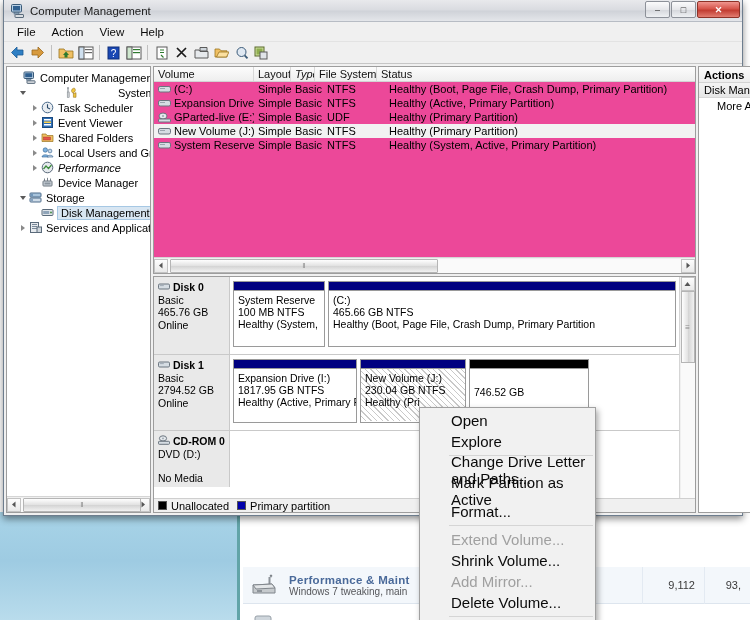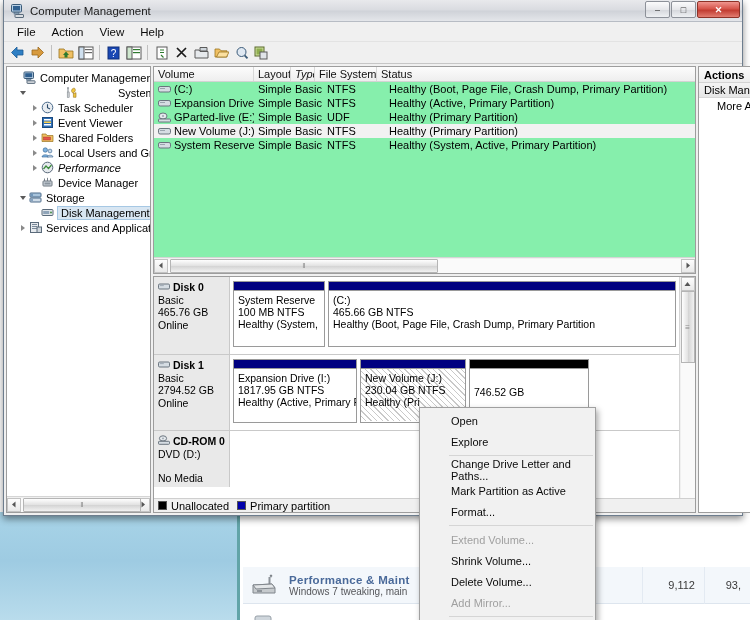--- a/index.html
+++ b/index.html
@@ -119,21 +119,21 @@
   .tnode .exp { width:11px; flex:0 0 11px; display:flex; align-items:center; justify-content:center; }
   .tnode .tico { width:15px; flex:0 0 15px; margin-right:3px; display:flex; align-items:center; justify-content:center; }
   .tnode .tlbl { color:#000; }
   .tnode.sel .tlbl { background:#d8e6f2; border:1px solid #a6c8e4; padding:0 3px; margin-left:-1px; }
   .arrow-r { width:0;height:0;border-left:4px solid #8a8a8a;border-top:3.5px solid transparent;border-bottom:3.5px solid transparent;}
   .arrow-d { width:0;height:0;border-top:4px solid #5a5a5a;border-left:3.5px solid transparent;border-right:3.5px solid transparent;}
 
   
   #centerpane { flex:1 1 auto; margin-left:2px; display:flex; flex-direction:column; }
   #vol-list {
-    height: 208px; background:#86efac; border:1px solid #9d9d9d;
+    height: 208px; background:#ec4899; border:1px solid #9d9d9d;
     display:flex; flex-direction:column; position:relative;
   }
   .vl-head { display:flex; height:15px; background: linear-gradient(180deg,#fcfcfc,#eeeeee);
              border-bottom:1px solid #d3d3d3; font-size:11px;}
   .vl-head .hc { border-right:1px solid #d8d8d8; padding-left:4px; line-height:14px; color:#111;
                  overflow:hidden; white-space:nowrap; }
   .vl-body { flex:1 1 auto; overflow:hidden; }
   .vrow { display:flex; height:14px; font-size:11px; align-items:center; }
   .vrow .c { padding-left:4px; white-space:nowrap; overflow:hidden; }
   .vrow .c0 { display:flex; align-items:center; gap:3px; }
@@ -214,21 +214,21 @@
 
   
   #ctxmenu {
     position:absolute; left:419px; top:407px; width:177px;
     background:#f1f1f1; border:1px solid #a0a0a0;
     box-shadow: 2px 3px 6px rgba(0,0,0,.35);
     padding: 2px 0 2px 0; z-index: 50;
   }
   #ctxmenu .gutter { position:absolute; left:1px; top:1px; bottom:1px; width:25px; background:#f1f1f1; }
   .cmi { position:relative; height:21px; display:flex; align-items:center;
-         padding-left:31px; font-size:11px; color:#0a0a0a; }
+         padding-left:31px; font-size:15px; color:#0a0a0a; }
   .cmi.disabled { color:#a0a0a0; }
   .cmsep { height:1px; background:#d5d5d5; margin:3px 2px 3px 29px; }
 </style>
 </head>
 <body>
 
 <div id="desktop">
   <div class="bg-leftpane"></div>
   <div class="bg-content">
 
@@ -811,17 +811,17 @@
 
   <div class="cmi">Open</div>
   <div class="cmi">Explore</div>
   <div class="cmsep"></div>
   <div class="cmi">Change Drive Letter and Paths...</div>
   <div class="cmi">Mark Partition as Active</div>
   <div class="cmi">Format...</div>
   <div class="cmsep"></div>
   <div class="cmi disabled">Extend Volume...</div>
   <div class="cmi">Shrink Volume...</div>
+  <div class="cmi disabled">Add Mirror...</div>
   <div class="cmi">Delete Volume...</div>
-  <div class="cmi disabled">Add Mirror...</div>
   <div class="cmsep"></div>
 
 </div>
 
 </body></html>

